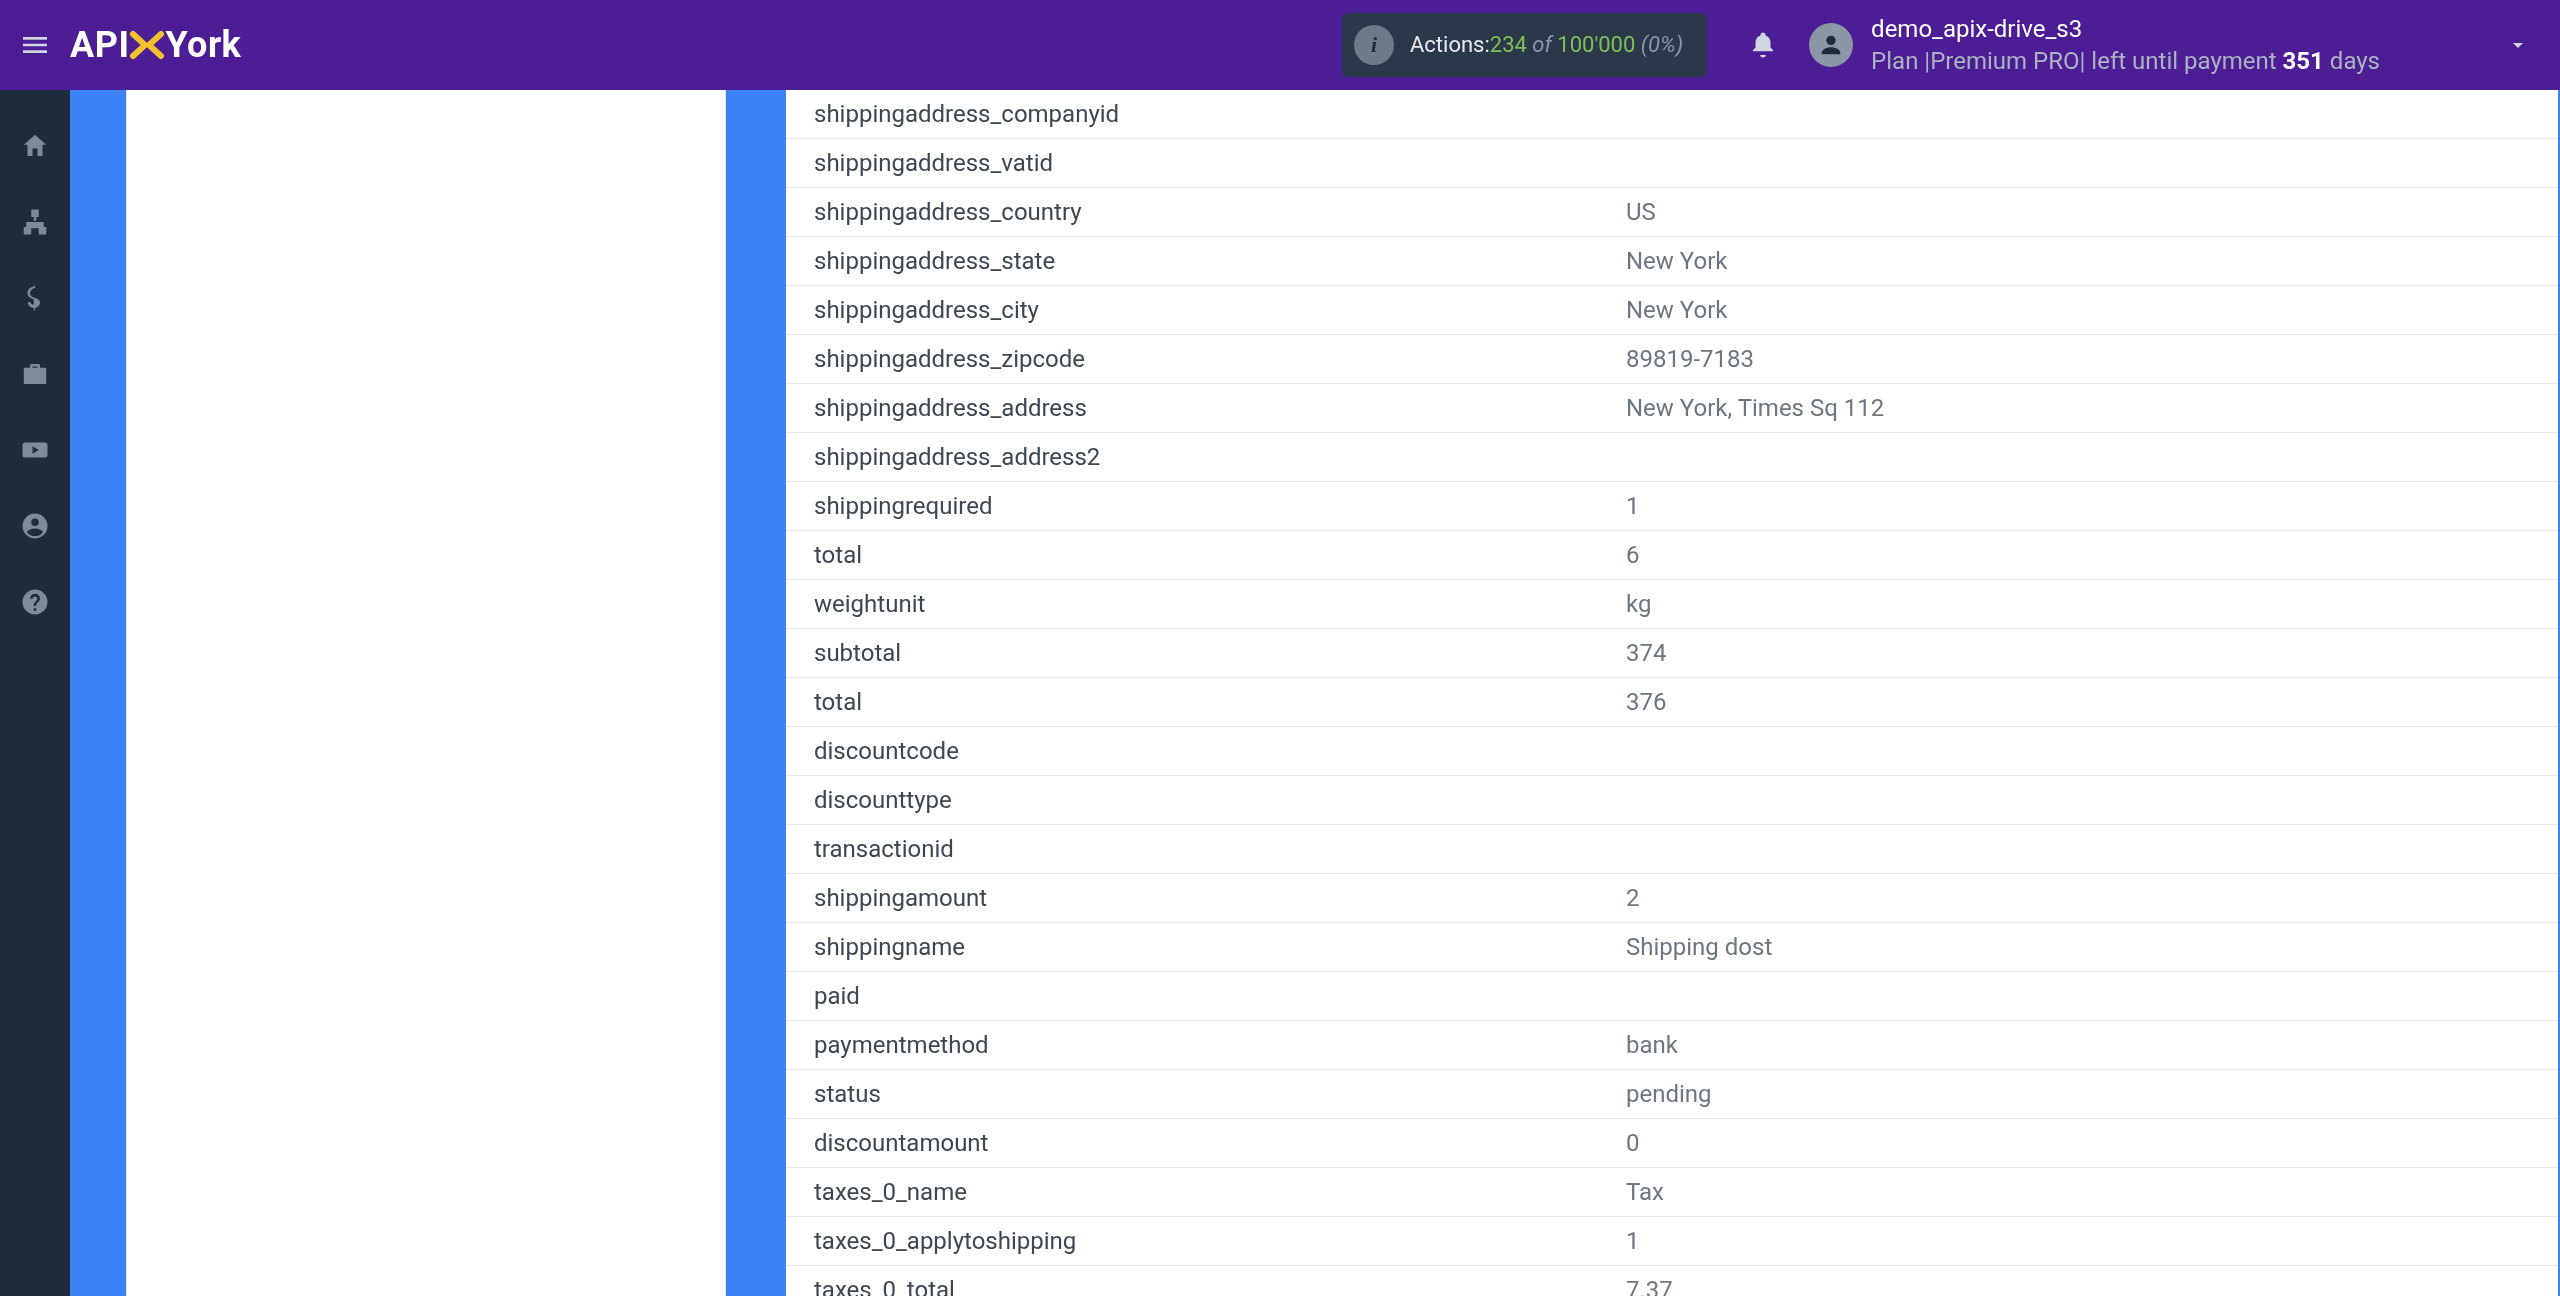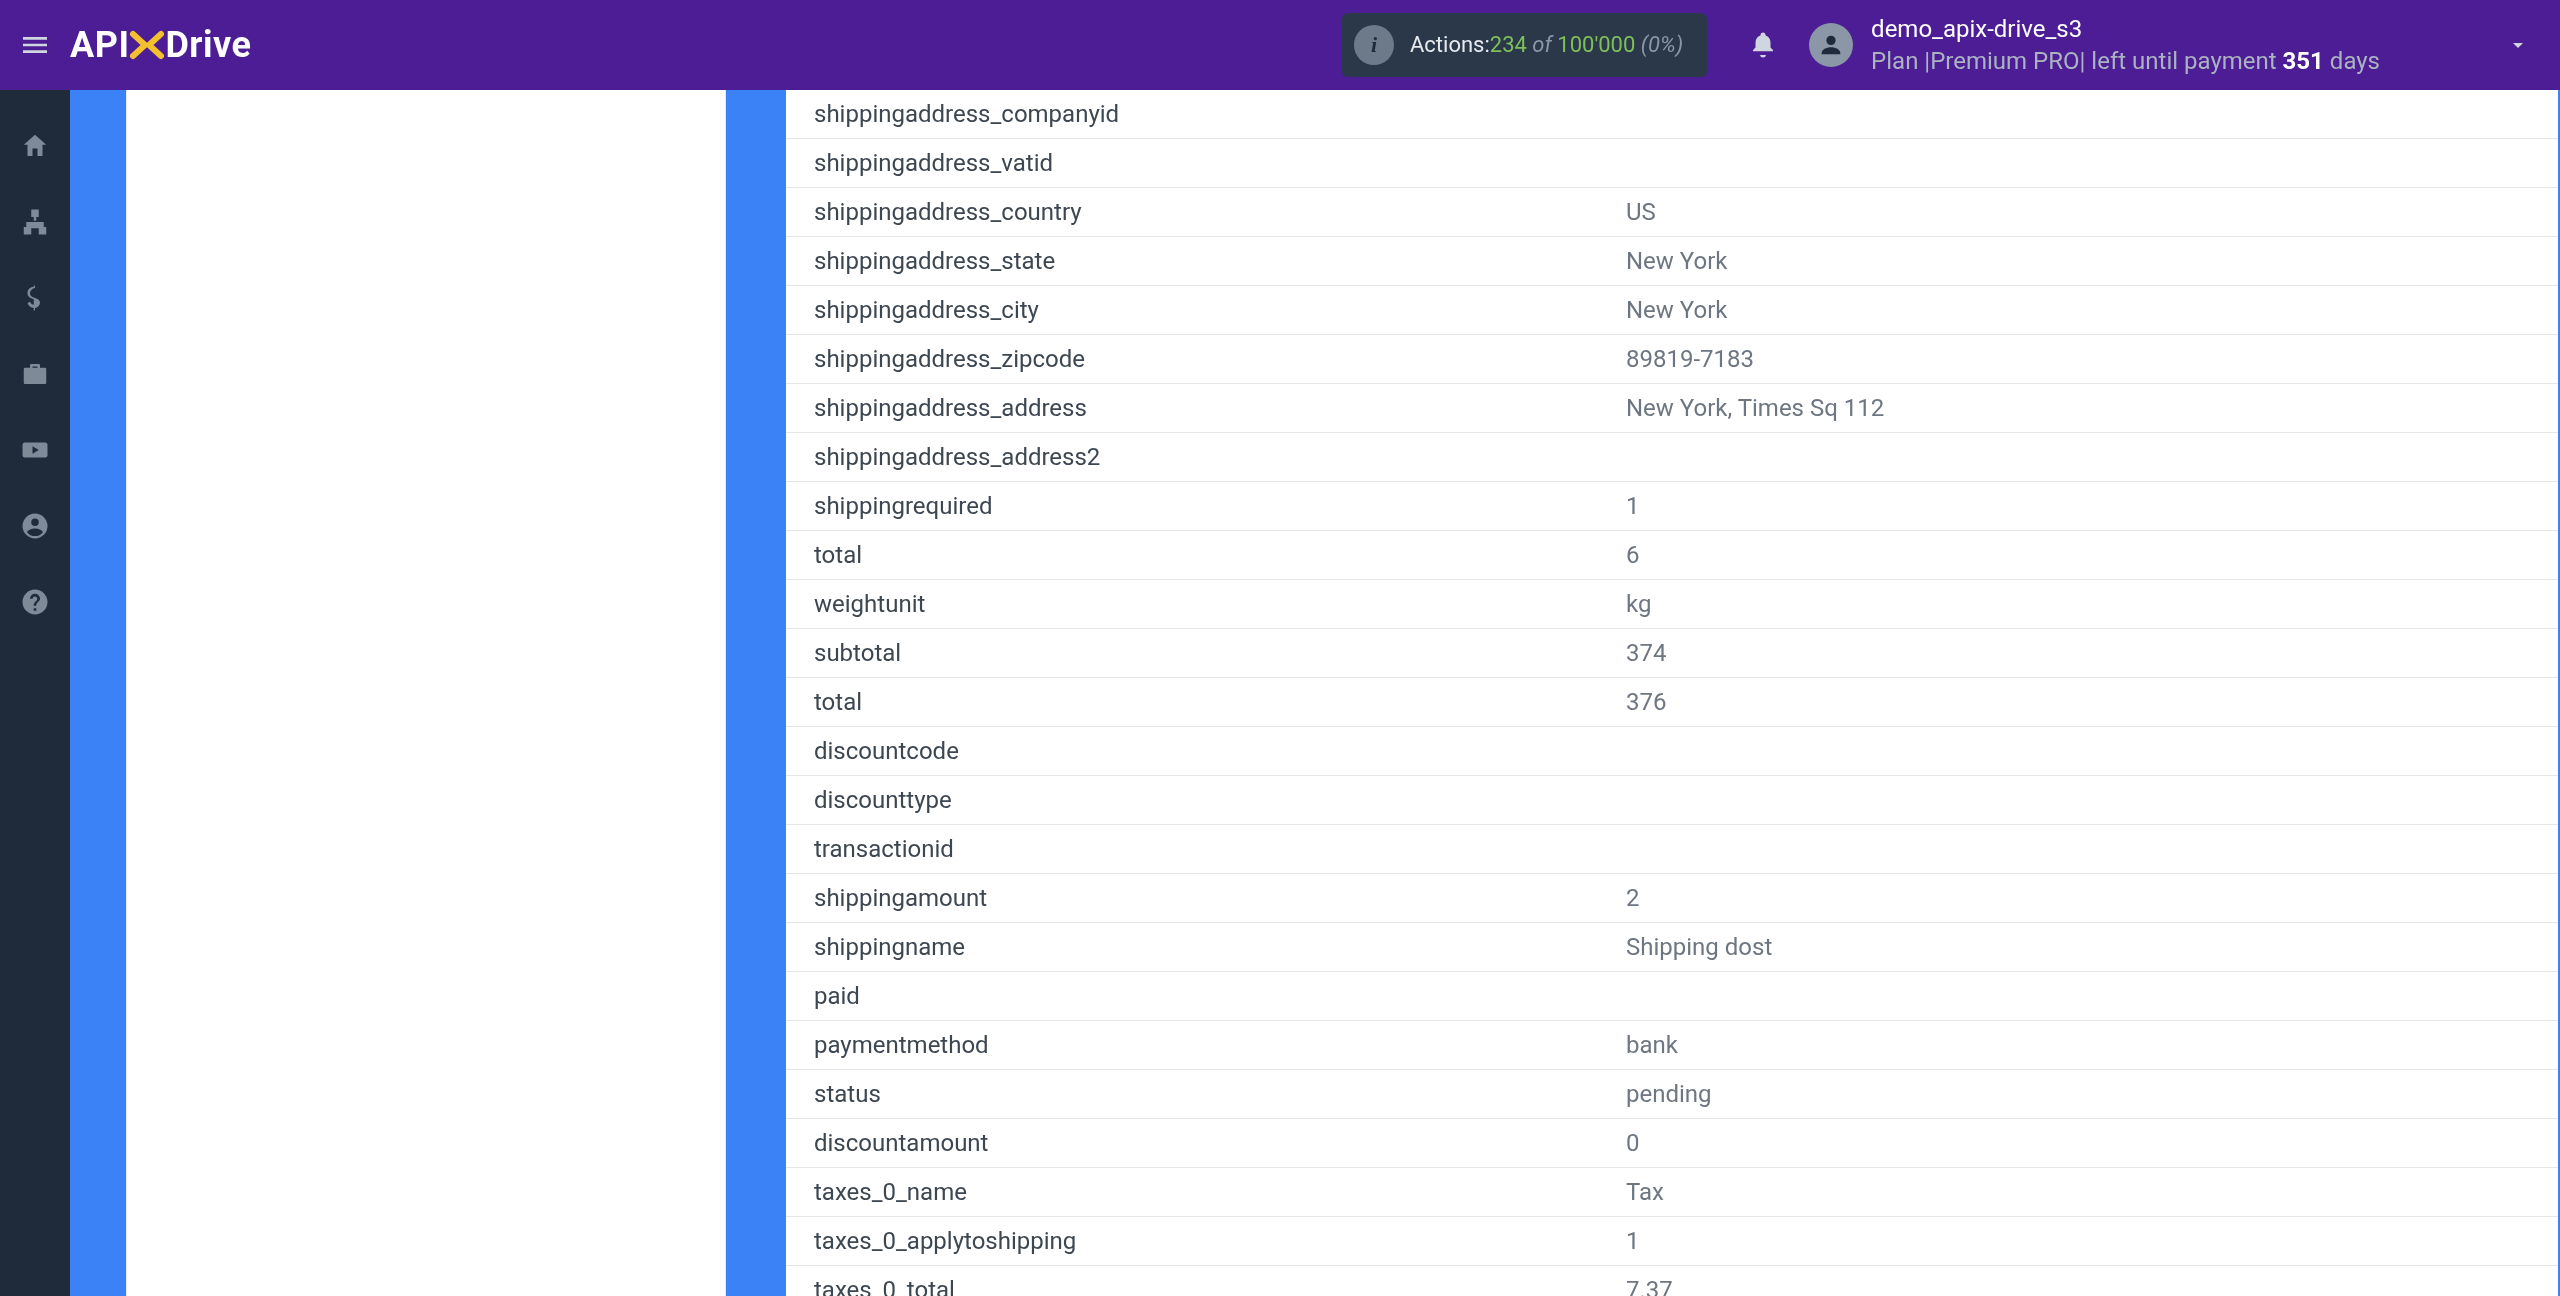--- a/index.html
+++ b/index.html
@@ -155,21 +155,21 @@
     <svg viewBox="0 0 24 24">
         <path d="M3 6h18v2H3V6zm0 5h18v2H3v-2zm0 5h18v2H3v-2z"></path>
       </svg>
   </div>
   <div class="logo">
     <span class="api">API</span>
     <svg viewBox="0 0 40 40" style="width:40px;height:40px;margin:0 -2px;">
       <path d="M6 9 L18 20 L6 31" stroke="#f3c12d" stroke-width="6" fill="none" stroke-linecap="round"></path>
       <path d="M34 9 L22 20 L34 31" stroke="#f3c12d" stroke-width="6" fill="none" stroke-linecap="round"></path>
     </svg>
-    <span class="drive">Drive</span>
+    <span class="drive">York</span>
   </div>
 
   <div class="header-spacer"></div>
 
   <div class="actions-pill">
     <div class="info-badge">
         <span>i</span>
       </div>
     <div class="lines">
       <div class="label">Actions:</div>

